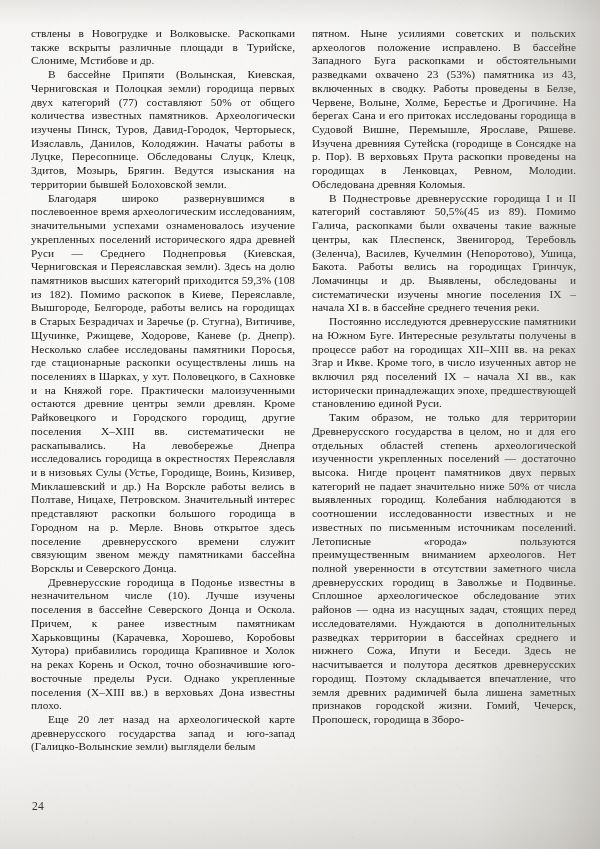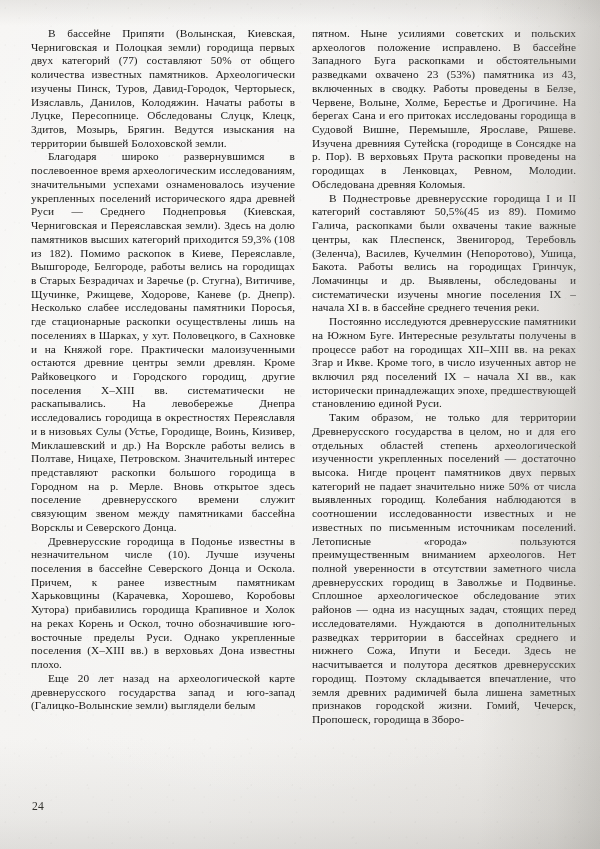--- a/index.html
+++ b/index.html
@@ -116,20 +116,21 @@
 </head>
 <body>
 
 <div id="page-scan"></div>
 
 <div id="page-body">
 
   <div class="columns">
 
     <div class="text-column">
+      <p class="para cont">ствлены в Новогрудке и Волковыске. Раскопками также вскрыты различные площади в Турийске, Слониме, Мстибове и др.</p>
       <p class="para">В бассейне Припяти (Волынская, Киевская, Черниговская и Полоцкая земли) городища первых двух категорий (77) составляют 50% от общего количества известных памятников. Археологически изучены Пинск, Туров, Давид-Городок, Черторыеск, Изяславль, Данилов, Колодяжин. Начаты работы в Луцке, Пересопнице. Обследованы Слуцк, Клецк, Здитов, Мозырь, Брягин. Ведутся изыскания на территории бывшей Болоховской земли.</p>
       <p class="para">Благодаря широко развернувшимся в послевоенное время археологическим исследованиям, значительными успехами ознаменовалось изучение укрепленных поселений исторического ядра древней Руси — Среднего Поднепровья (Киевская, Черниговская и Переяславская земли). Здесь на долю памятников высших категорий приходится 59,3% (108 из 182). Помимо раскопок в Киеве, Переяславле, Вышгороде, Белгороде, работы велись на городищах в Старых Безрадичах и Заречье (р. Стугна), Витичиве, Щучинке, Ржищеве, Ходорове, Каневе (р. Днепр). Несколько слабее исследованы памятники Поросья, где стационарные раскопки осуществлены лишь на поселениях в Шарках, у хут. Половецкого, в Сахновке и на Княжой горе. Практически малоизученными остаются древние центры земли древлян. Кроме Райковецкого и Городского городищ, другие поселения X–XIII вв. систематически не раскапывались. На левобережье Днепра исследовались городища в окрестностях Переяславля и в низовьях Сулы (Устье, Городище, Воинь, Кизивер, Миклашевский и др.) На Ворскле работы велись в Полтаве, Ницахе, Петровском. Значительный интерес представляют раскопки большого городища в Городном на р. Мерле. Вновь открытое здесь поселение древнерусского времени служит связующим звеном между памятниками бассейна Ворсклы и Северского Донца.</p>
       <p class="para">Древнерусские городища в Подонье известны в незначительном числе (10). Лучше изучены поселения в бассейне Северского Донца и Оскола. Причем, к ранее известным памятникам Харьковщины (Карачевка, Хорошево, Коробовы Хутора) прибавились городища Крапивное и Холок на реках Корень и Оскол, точно обозначившие юго-восточные пределы Руси. Однако укрепленные поселения (X–XIII вв.) в верховьях Дона известны плохо.</p>
       <p class="para">Еще 20 лет назад на археологической карте древнерусского государства запад и юго-запад (Галицко-Волынские земли) выглядели белым</p>
     </div>
 
     <div class="text-column">
       <p class="para cont">пятном. Ныне усилиями советских и польских археологов положение исправлено. В бассейне Западного Буга раскопками и обстоятельными разведками охвачено 23 (53%) памятника из 43, включенных в сводку. Работы проведены в Белзе, Червене, Волыне, Холме, Берестье и Дрогичине. На берегах Сана и его притоках исследованы городища в Судовой Вишне, Перемышле, Ярославе, Ряшеве. Изучена древнияя Сутейска (городище в Сонсядке на р. Пор). В верховьях Прута раскопки проведены на городищах в Ленковцах, Ревном, Молодии. Обследована древняя Коломыя.</p>
       <p class="para">В Поднестровье древнерусские городища I и II категорий составляют 50,5%(45 из 89). Помимо Галича, раскопками были охвачены такие важные центры, как Плеспенск, Звенигород, Теребовль (Зеленча), Василев, Кучелмин (Непоротово), Ушица, Бакота. Работы велись на городищах Гринчук, Ломачинцы и др. Выявлены, обследованы и систематически изучены многие поселения IX – начала XI в. в бассейне среднего течения реки.</p>
       <p class="para">Постоянно исследуются древнерусские памятники на Южном Буге. Интересные результаты получены в процессе работ на городищах XII–XIII вв. на реках Згар и Икве. Кроме того, в число изученных автор не включил ряд поселений IX – начала XI вв., как исторически принадлежащих эпохе, предшествующей становлению единой Руси.</p>

